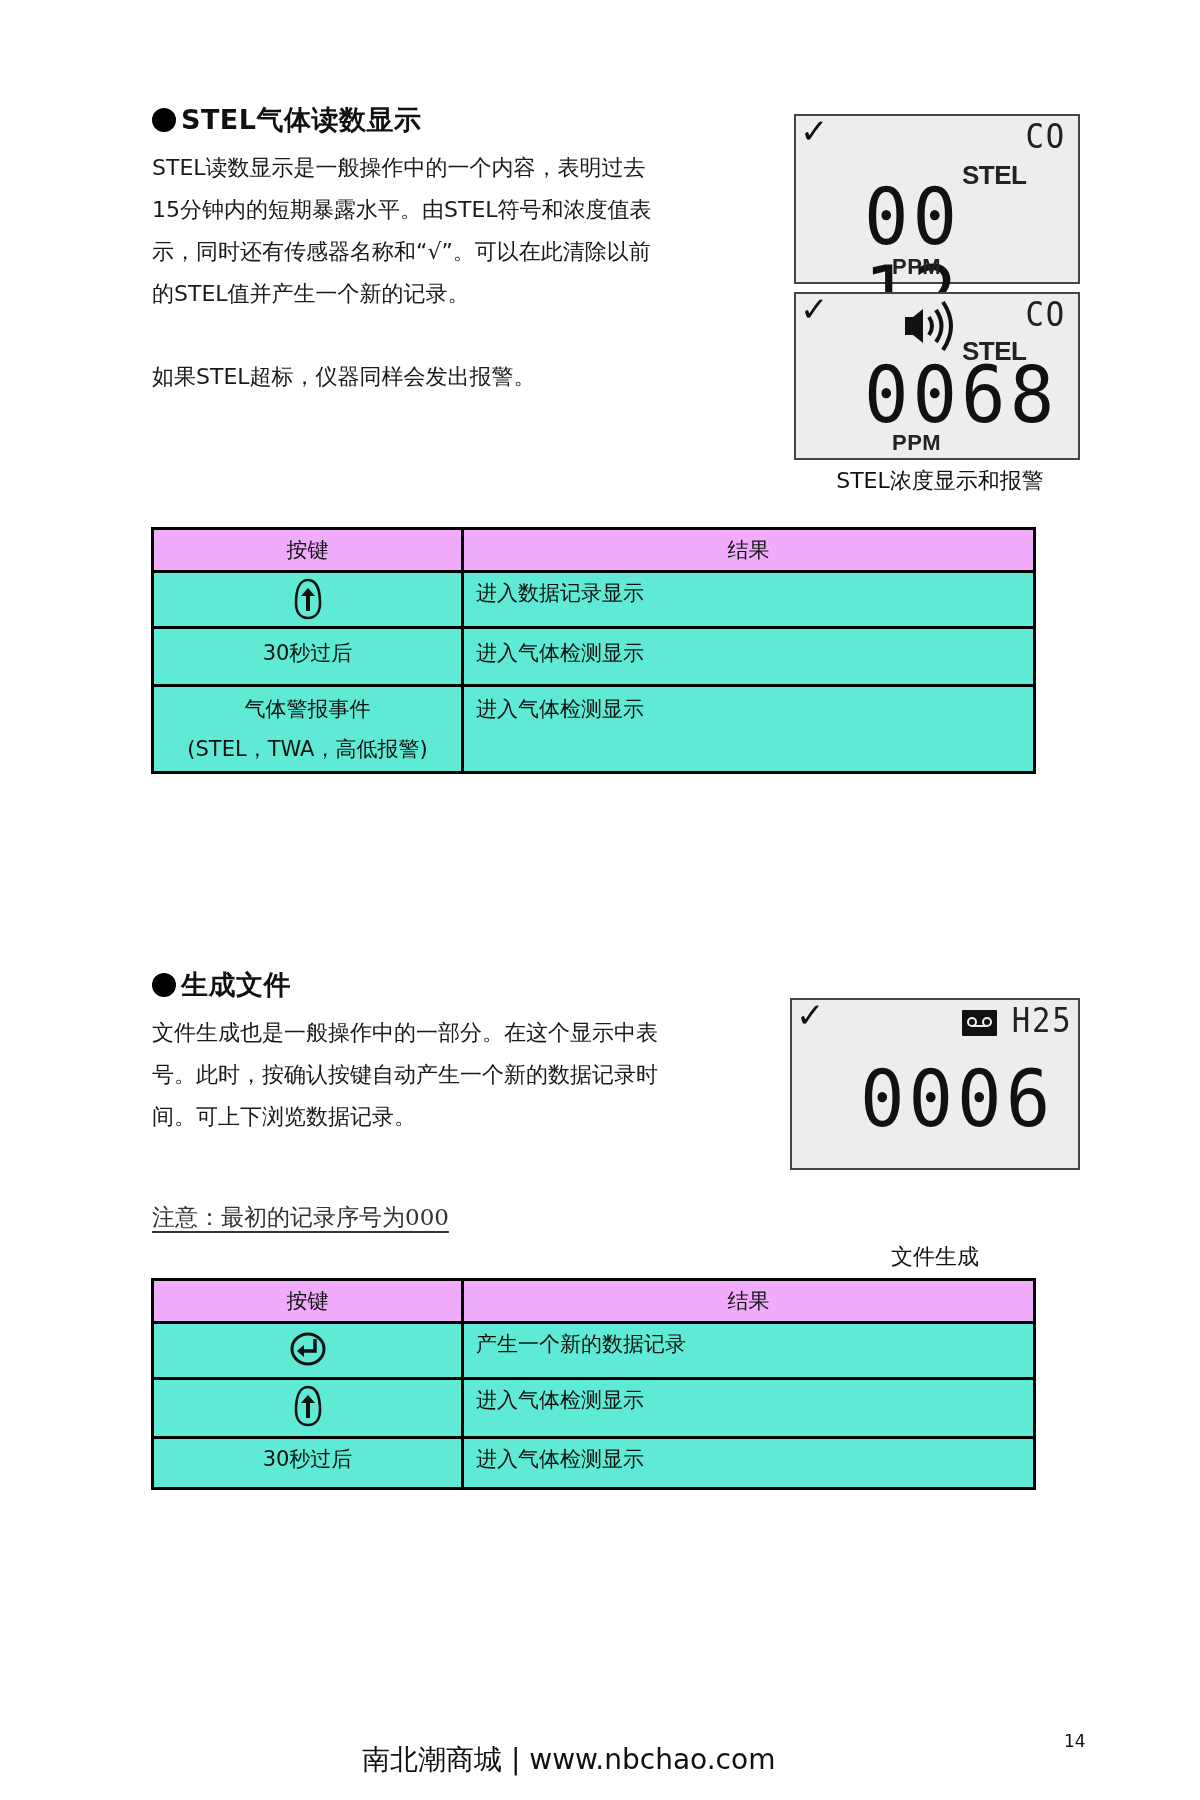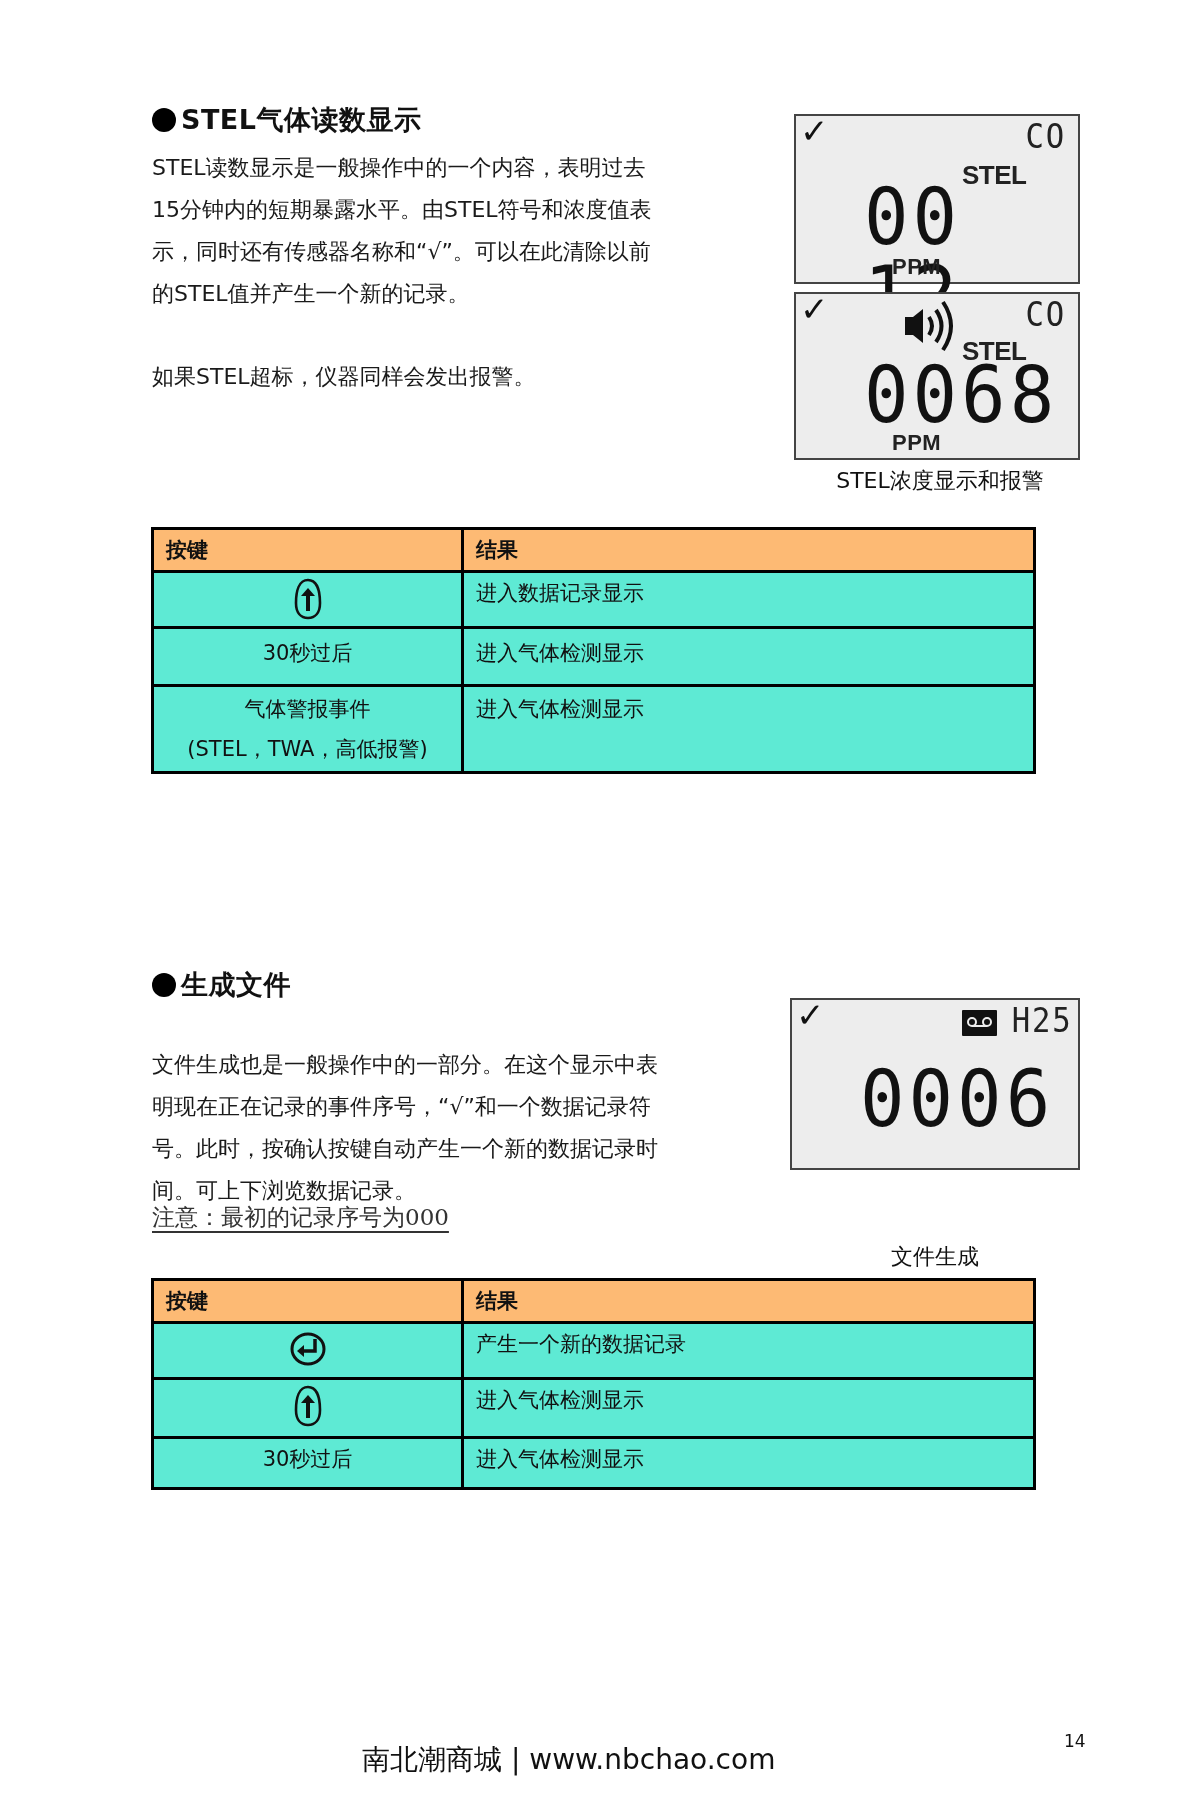--- a/index.html
+++ b/index.html
@@ -19,21 +19,21 @@
   .lcd .sensor { position:absolute; font-family:"DejaVu Sans Mono","Liberation Mono",monospace; font-size:34px; line-height:36px; color:#222; letter-spacing:2px; transform:scaleX(0.9); transform-origin:right top; }
   .lcd .stel { position:absolute; font-family:"Liberation Sans",sans-serif; font-weight:bold; font-size:26px; color:#222; letter-spacing:-0.5px; }
   .lcd .digits { position:absolute; font-family:"DejaVu Sans Mono","Liberation Mono",monospace; font-size:74px; line-height:74px; color:#111; letter-spacing:4px; transform:scaleY(1.05); font-weight:normal; }
   .lcd .unit { position:absolute; font-family:"Liberation Sans",sans-serif; font-size:22px; color:#222; font-weight:bold; letter-spacing:0.5px; }
   .lcd .speaker { position:absolute; }
   .lcd .rec { position:absolute; background:#111; border-radius:1px; }
 
   
   table.keys { position:absolute; border-collapse:collapse; table-layout:fixed; font-size:21px; color:#111; }
   table.keys th, table.keys td { border:3px solid #000; padding:0 12px; vertical-align:top; }
-  table.keys th { background:#fdba74; text-align:left; font-weight:bold; height:38px; line-height:40px; }
+  table.keys th { background:#f0abfc; text-align:center; font-weight:normal; height:38px; line-height:40px; }
   table.keys td { background:#5eead4; line-height:40px; }
   table.keys td.key { text-align:center; }
   .key-icon { display:inline-block; vertical-align:middle; margin-top:4px; }
   .footer { font-size:28px; color:#111; white-space:nowrap; }
   .pagenum { font-size:17px; color:#111; }
 </style>
 </head>
 <body>
 
 <div class="abs heading" style="left:152px; top:104px;">
@@ -105,23 +105,22 @@
       </td>
       <td style="padding-top:2px;">进入气体检测显示</td>
     </tr>
   </tbody>
 </table>
 
 <div class="abs heading" style="left:152px; top:969px;">
   <span class="bullet"></span><span>生成文件</span>
 </div>
 
-<div class="abs body-text" style="left:152px; top:1044px;">
+<div class="abs body-text" style="left:152px; top:1012px;">
   <p>文件生成也是一般操作中的一部分。在这个显示中表</p>
-  <p>明现在正在记录的事件序号，“√”和一个数据记录符</p>
   <p>号。此时，按确认按键自动产生一个新的数据记录时</p>
   <p>间。可上下浏览数据记录。</p>
 </div>
 
 <div class="abs note" style="left:152px; top:1202px;">注意：最初的记录序号为000</div>
 
 <div class="lcd" style="left:790px; top:998px; width:290px; height:172px;">
   <span class="check">✓</span>
   <span class="rec" style="left:170px; top:10px; width:35px; height:26px;">
     <svg width="35" height="26" viewBox="0 0 35 26">

